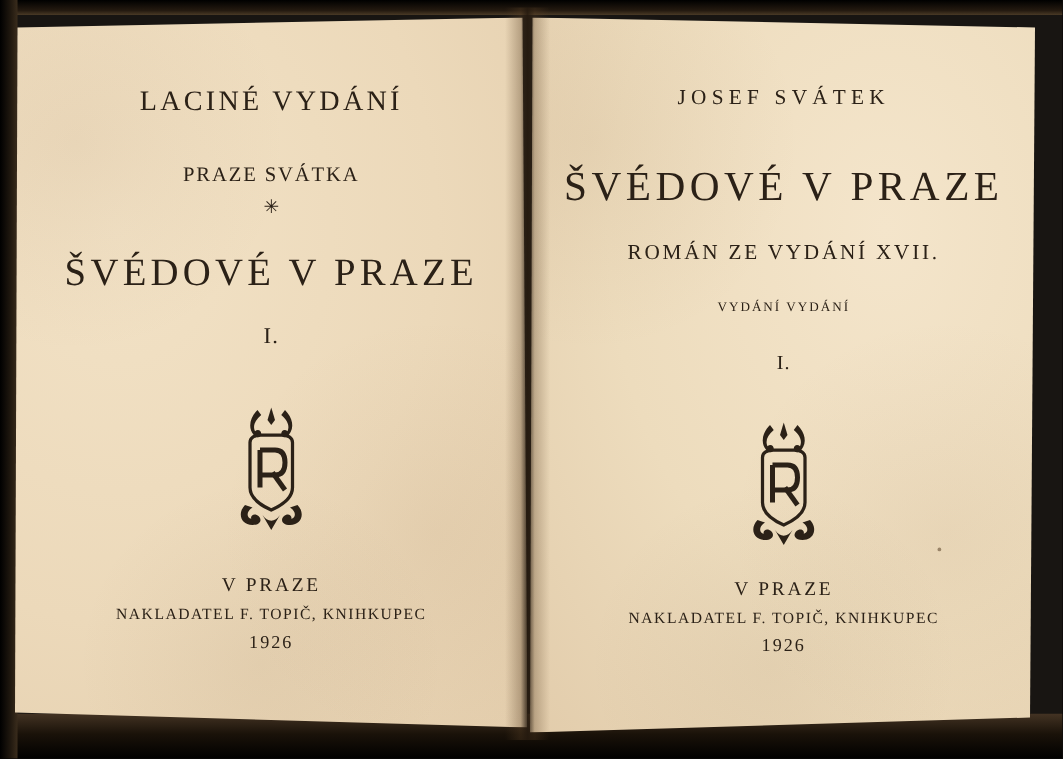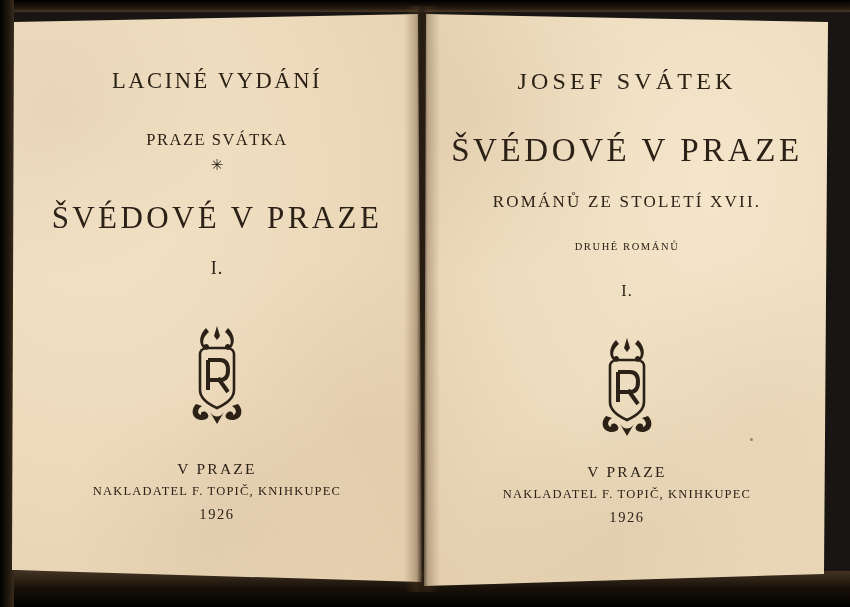--- a/index.html
+++ b/index.html
@@ -170,21 +170,21 @@
     position: absolute;
     top: 496px; left: 0; right: 0;
     font-size: 14.5px;
     letter-spacing: 1.6px;
   }
 
   
   .r-author {
     position: absolute;
     top: 60px; left: 0; right: 0;
-    font-size: 24px;
+    font-size: 17px;
     letter-spacing: 4.2px;
   }
   .r-title {
     position: absolute;
     top: 124px; left: 0; right: 0;
     font-size: 33px;
     letter-spacing: 3.6px;
   }
   .r-subtitle {
     position: absolute;
@@ -284,22 +284,22 @@
 
     </div>
   </div>
 
   <div class="page page-right">
     <div class="grain"></div>
     <div class="content">
 
       <div class="r-author">JOSEF SVÁTEK</div>
       <div class="r-title">ŠVÉDOVÉ V PRAZE</div>
-      <div class="r-subtitle">ROMÁNŮ ZE STOLETÍ XVII.</div>
-      <div class="r-edition">DRUHÉ ROMÁNŮ</div>
+      <div class="r-subtitle">ROMÁN ZE VYDÁNÍ XVII.</div>
+      <div class="r-edition">VYDÁNÍ VYDÁNÍ</div>
       <div class="r-volume">I.</div>
 
       <div class="r-mark">
         <svg width="82" height="110" viewBox="0 0 82 110" aria-hidden="true">
           <g fill="#2b2117">
             <path d="M30 8 C24 14 22 22 27 28 C30 31 33 30 33 27 C33 24 30 23 28 25 C26 21 28 16 33 12 Z"></path>
             <path d="M52 8 C58 14 60 22 55 28 C52 31 49 30 49 27 C49 24 52 23 54 25 C56 21 54 16 49 12 Z"></path>
             <path d="M41 6 L44 16 L41 20 L38 16 Z"></path>
             <path d="M24 34 C24 30 28 28 32 28 L50 28 C54 28 58 30 58 34 L58 70 C58 78 50 84 41 88 C32 84 24 78 24 70 Z" fill="none" stroke="#2b2117" stroke-width="2.6"></path>
             <path d="M32 40 L32 70" stroke="#2b2117" stroke-width="4" fill="none"></path>

